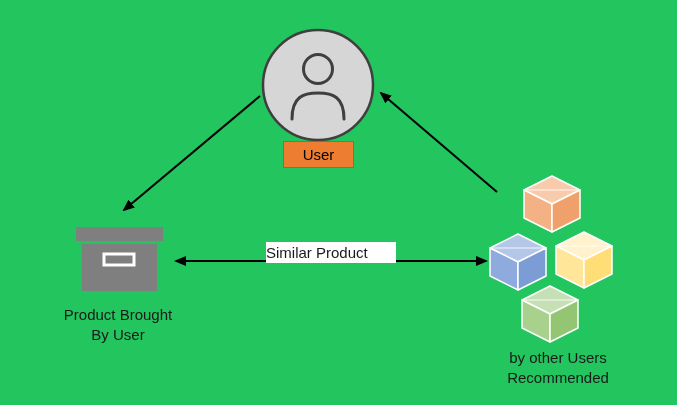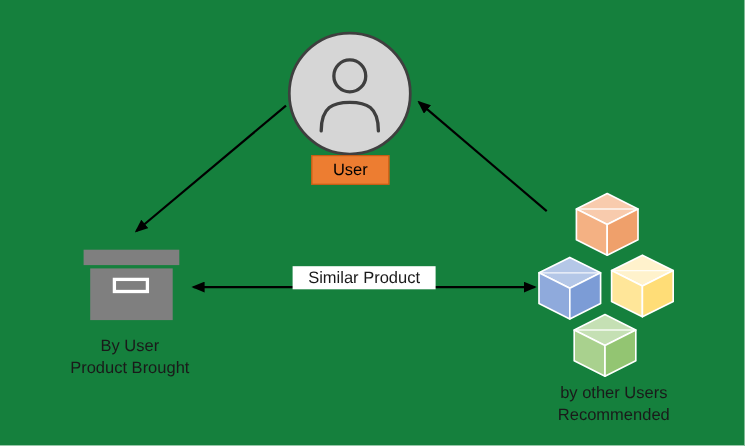--- a/index.html
+++ b/index.html
@@ -1,20 +1,20 @@
 <!DOCTYPE html>
 <html style="--user-badge-bg: #ED7D31; --user-badge-border: #C55A11; --avatar-fill: #D6D6D6; --avatar-stroke: #3F3F3F; --product-box: #7F7F7F; --arrow: #000000; --cube-orange-top: #F8CBAD; --cube-orange-left: #F4B183; --cube-orange-right: #EFA06B; --cube-blue-top: #B4C7E7; --cube-blue-left: #8FAADC; --cube-blue-right: #7C9CD6; --cube-yellow-top: #FFF2CC; --cube-yellow-left: #FFE699; --cube-yellow-right: #FFDD77; --cube-green-top: #C5E0B4; --cube-green-left: #A9D18E; --cube-green-right: #93C572;"><head>
 <meta charset="utf-8">
 <style>
   html, body { margin: 0; padding: 0; background: #ffffff; }
   .canvas {
     position: relative;
     width: 677px;
     height: 405px;
-    background: #15803d;
+    background: #22c55e;
     overflow: hidden;
     font-family: "Liberation Sans", sans-serif;
     color: #1a1a1a;
   }
   .layer { position: absolute; inset: 0; }
 
   
   .arrow-line { stroke: var(--arrow, #000); stroke-width: 2; fill: none; }
   .arrowhead { fill: var(--arrow, #000); }
 
@@ -62,21 +62,20 @@
     line-height: 20px;
   }
   .caption span { display: block; }
   .product-caption { left: 38px; top: 305px; width: 160px; }
   .recommended-caption { left: 477px; top: 348px; width: 162px; }
 
   .similar-label {
     position: absolute;
     left: 266px; top: 242px; width: 130px;
     background: #ffffff;
-    text-align: center;
     font-size: 15px;
     line-height: 19px;
     padding: 1px 0;
   }
 </style>
 </head>
 <body>
 
 <div class="canvas">
 
@@ -133,22 +132,22 @@
         <line class="seam" x1="522" y1="300" x2="578" y2="300"></line>
       </g>
     </g>
   </svg>
 
   <div class="user-badge">User</div>
 
   <div class="similar-label">Similar Product</div>
 
   <div class="caption product-caption">
+    <span>Product Brought</span>
     <span>By User</span>
-    <span>Product Brought</span>
   </div>
 
   <div class="caption recommended-caption">
     <span>by other Users</span>
     <span>Recommended</span>
   </div>
 
 </div>
 
 </body></html>

